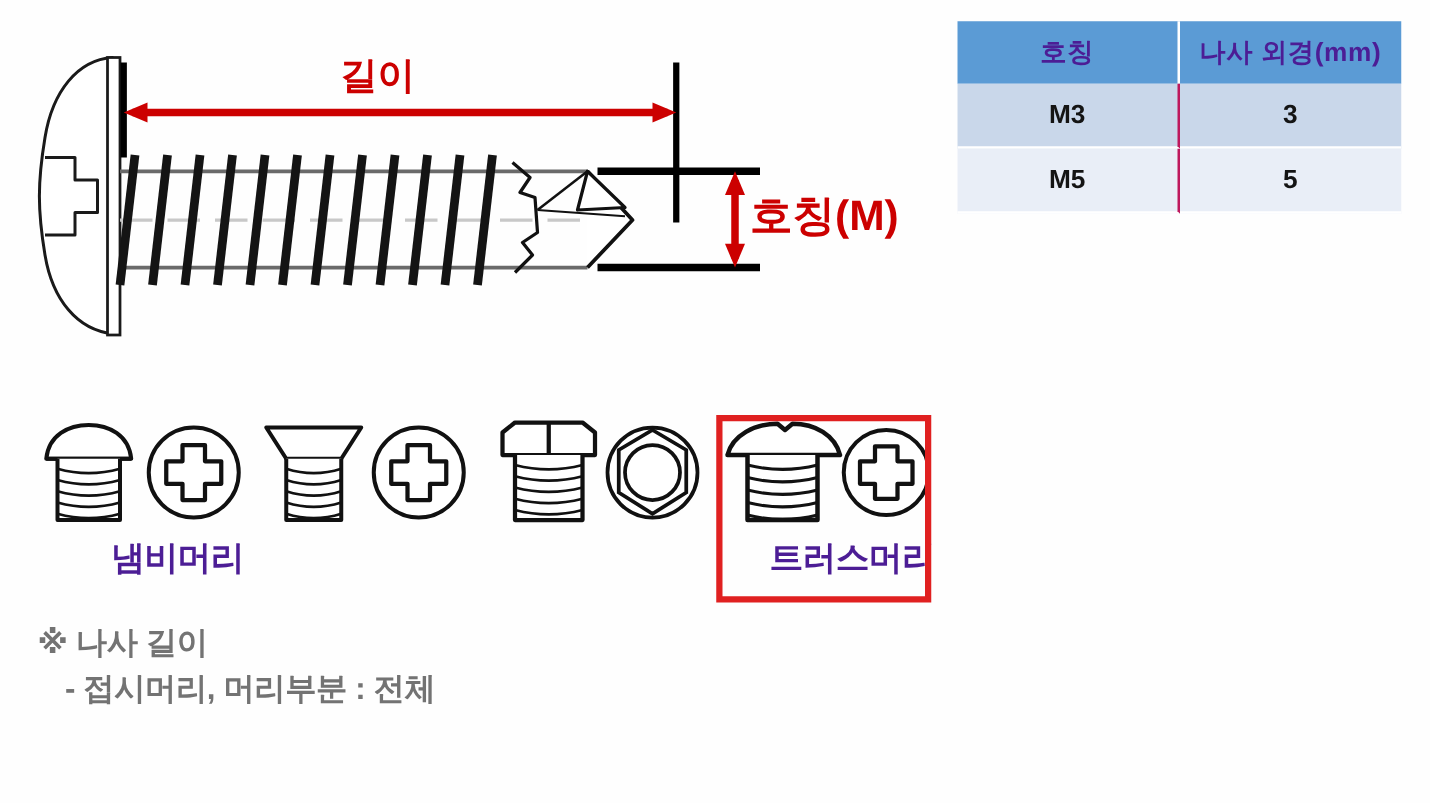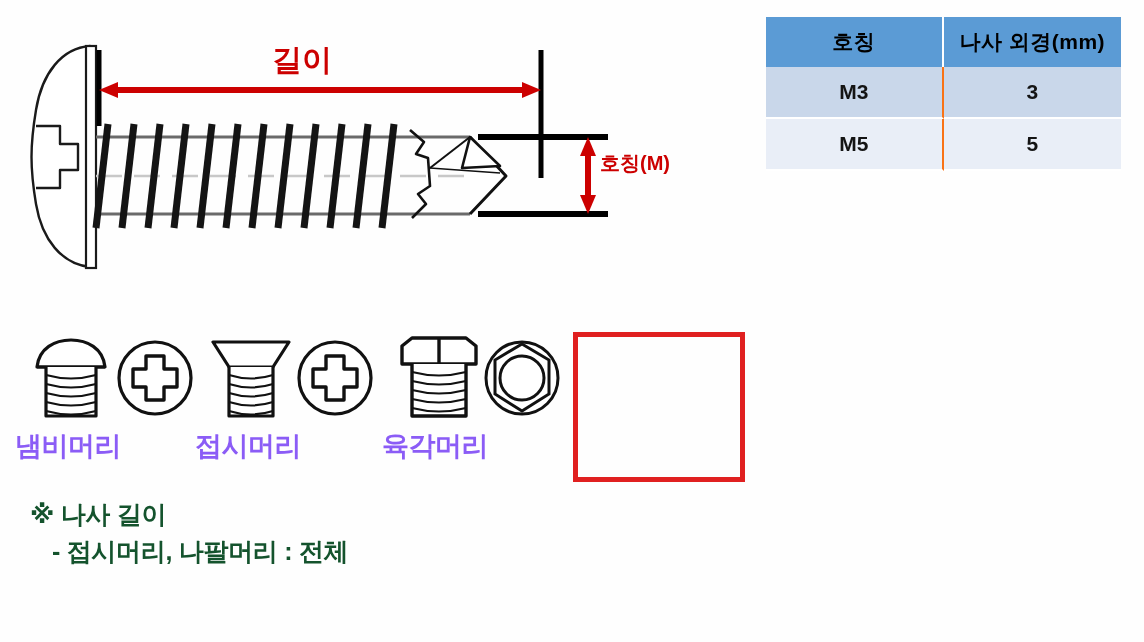--- a/index.html
+++ b/index.html
@@ -22,36 +22,36 @@
     position: absolute;
     left: 766px;
     top: 17px;
     width: 355px;
     border-collapse: separate;
     border-spacing: 0;
     table-layout: fixed;
   }
   .spec-table th {
     background: #5b9bd5;
-    color: #000000;
+    color: #4c1d95;
     font-size: 21px;
     font-weight: bold;
     height: 48px;
     text-align: center;
     border-right: 2px solid #ffffff;
     letter-spacing: 0.5px;
   }
   .spec-table th:last-child { border-right: none; }
   .spec-table td {
     font-size: 21px;
     font-weight: bold;
     color: #141414;
     height: 48px;
     text-align: center;
-    border-right: 2px solid #f97316;
+    border-right: 2px solid #be185d;
     border-bottom: 2px solid #ffffff;
   }
   .spec-table td:last-child { border-right: none; }
   .spec-table tbody tr:nth-child(odd) td { background: #c9d7ea; }
   .spec-table tbody tr:nth-child(even) td { background: #e9eef7; }
 
   
   .drawing {
     position: absolute;
     left: 0;
@@ -68,21 +68,21 @@
     white-space: nowrap;
   }
   .label-length {
     left: 272px;
     top: 40px;
     font-size: 30px;
   }
   .label-nominal {
     left: 600px;
     top: 150px;
-    font-size: 20px;
+    font-size: 34px;
   }
 
   
   .head-types {
     position: absolute;
     left: 0;
     top: 330px;
     width: 960px;
     height: 160px;
   }
@@ -97,42 +97,42 @@
     left: 0;
     top: 0;
     width: 180px;
     height: 100px;
   }
   .head-item .caption {
     position: absolute;
     left: 0;
     top: 98px;
     width: 180px;
-    text-align: left;
+    text-align: right;
     font-size: 27px;
     font-weight: bold;
-    color: #8b5cf6;
+    color: #4c1d95;
     letter-spacing: -0.5px;
   }
   .highlight-box {
     position: absolute;
     left: 573px;
     top: 332px;
     width: 172px;
     height: 150px;
     border: 5px solid #e02020;
     box-sizing: border-box;
   }
 
   
   .notes {
     position: absolute;
     left: 30px;
     top: 496px;
-    color: #14532d;
+    color: #737373;
     font-weight: bold;
   }
   .note-line {
     font-size: 25px;
     line-height: 37px;
     white-space: nowrap;
     letter-spacing: -0.3px;
   }
   .note-line.indent { padding-left: 22px; }
 </style>
@@ -253,21 +253,20 @@
           <path d="M 34 54 Q 56 61 78 54"></path>
           <path d="M 34 63 Q 56 70 78 63"></path>
           <path d="M 34 72 Q 56 79 78 72"></path>
           <path d="M 34 81 Q 56 88 78 81"></path>
         </g>
         <g>
           <circle cx="140" cy="48" r="36" fill="#ffffff" stroke="#111111" stroke-width="3.2"></circle>
           <path d="M 131 26 L 149 26 L 149 39 L 162 39 L 162 57 L 149 57 L 149 70 L 131 70 L 131 57 L 118 57 L 118 39 L 131 39 Z" fill="#ffffff" stroke="#111111" stroke-width="3.4" stroke-linejoin="round"></path>
         </g>
       </svg>
-      <div class="caption">접시머리</div>
     </div>
 
     <div class="head-item" style="left:382px;">
       <svg class="glyph" viewBox="0 0 180 100">
         <g stroke="#111111" stroke-width="3.4" fill="#ffffff" stroke-linejoin="round">
           <path d="M 20 16 L 30 8 L 84 8 L 94 16 L 94 34 L 20 34 Z"></path>
           <line x1="57" y1="8" x2="57" y2="34"></line>
           <path d="M 30 34 L 30 86 L 84 86 L 84 34"></path>
         </g>
         <g stroke="#111111" stroke-width="2.2" fill="none">
@@ -276,26 +275,45 @@
           <path d="M 30 60 Q 57 67 84 60"></path>
           <path d="M 30 69 Q 57 76 84 69"></path>
           <path d="M 30 78 Q 57 85 84 78"></path>
         </g>
         <g>
           <circle cx="140" cy="48" r="36" fill="#ffffff" stroke="#111111" stroke-width="3"></circle>
           <polygon points="140,14 167,30 167,64 140,81 113,64 113,30" fill="#ffffff" stroke="#111111" stroke-width="3"></polygon>
           <circle cx="140" cy="48" r="22" fill="#ffffff" stroke="#111111" stroke-width="3"></circle>
         </g>
       </svg>
-      <div class="caption">육각머리</div>
     </div>
 
+    <div class="head-item" style="left:568px;">
+      <svg class="glyph" viewBox="0 0 180 100">
+        <g stroke="#111111" stroke-width="3.6" fill="#ffffff" stroke-linejoin="round">
+          <path d="M 14 34 C 18 18 36 9 54 9 L 60 14 L 66 9 C 84 9 100 18 104 34 Z"></path>
+          <path d="M 30 34 L 30 86 L 86 86 L 86 34"></path>
+        </g>
+        <g stroke="#111111" stroke-width="2.4" fill="none">
+          <path d="M 30 42 Q 58 49 86 42"></path>
+          <path d="M 30 52 Q 58 59 86 52"></path>
+          <path d="M 30 62 Q 58 69 86 62"></path>
+          <path d="M 30 72 Q 58 79 86 72"></path>
+          <path d="M 30 82 Q 58 89 86 82"></path>
+        </g>
+        <g>
+          <circle cx="141" cy="48" r="34" fill="#ffffff" stroke="#111111" stroke-width="3.2"></circle>
+          <path d="M 132 27 L 150 27 L 150 39 L 162 39 L 162 57 L 150 57 L 150 69 L 132 69 L 132 57 L 120 57 L 120 39 L 132 39 Z" fill="#ffffff" stroke="#111111" stroke-width="3.4" stroke-linejoin="round"></path>
+        </g>
+      </svg>
+      <div class="caption">트러스머리</div>
+    </div>
 
   </div>
 
   <div class="highlight-box"></div>
 
   <div class="notes">
     <div class="note-line">※ 나사 길이</div>
-    <div class="note-line indent">- 접시머리, 나팔머리 : 전체</div>
+    <div class="note-line indent">- 접시머리, 머리부분 : 전체</div>
   </div>
 
 </div>
 
 </body></html>

